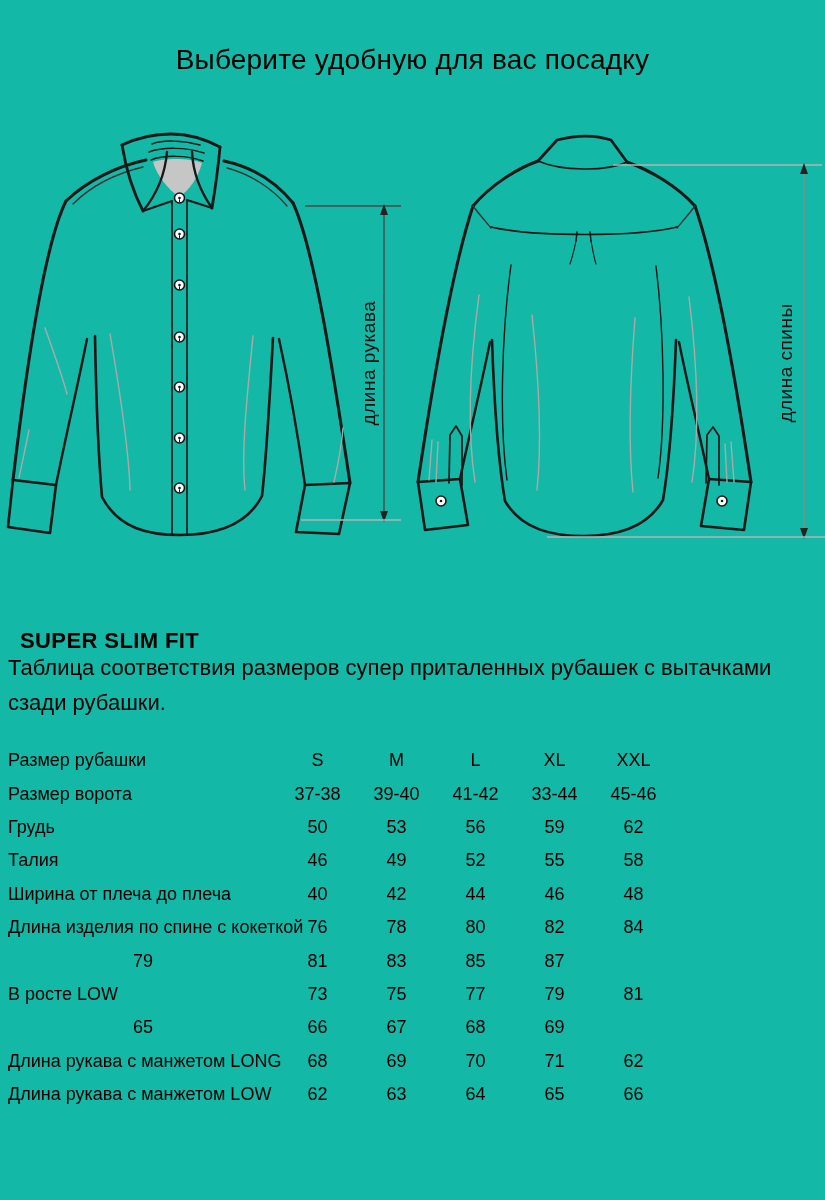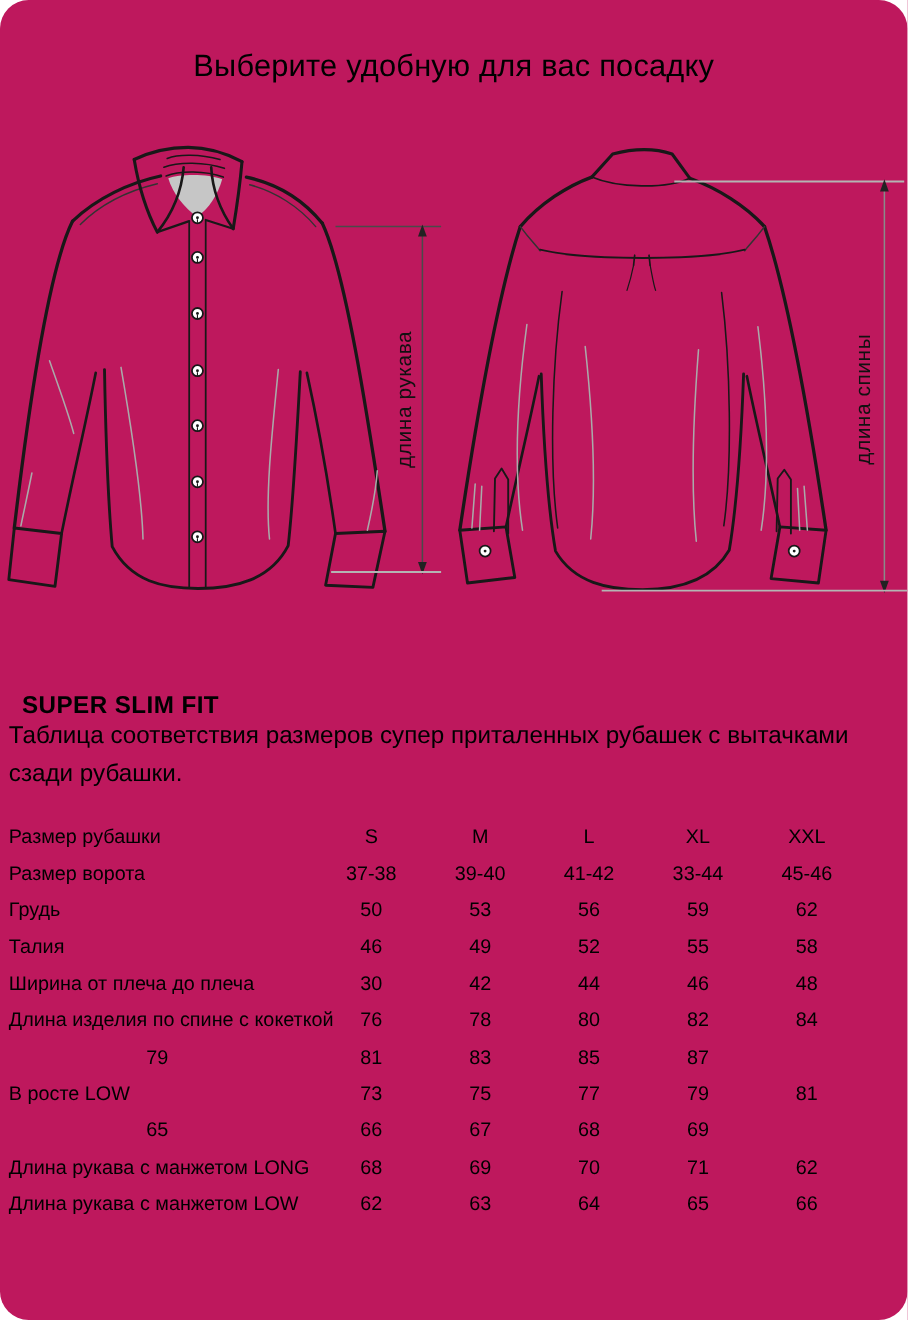--- a/index.html
+++ b/index.html
@@ -1,24 +1,23 @@
 <!DOCTYPE html>
 <html><head>
 <meta charset="utf-8">
 <style>
   html, body { margin: 0; padding: 0; background: #ffffff; }
   .page {
     position: relative;
     width: 825px;
     height: 1200px;
-    background: #be185d;
+    background: #14b8a6;
     font-family: "Liberation Sans", sans-serif;
     color: #000;
     overflow: hidden;
-    border-radius: 26px;
   }
   .title {
     position: absolute;
     top: 44px; left: 0;
     width: 100%;
     margin: 0;
     text-align: center;
     font-size: 28px;
     font-weight: 400;
     letter-spacing: 0.2px;
@@ -52,21 +51,20 @@
   .size-table {
     position: absolute;
     top: 744px; left: 8px;
     width: 700px;
   }
   .tr {
     display: grid;
     grid-template-columns: 270px 79px 79px 79px 79px 79px;
     height: 33.4px;
     align-items: center;
-    gap: 20px;
   }
   .tl { font-size: 18px; white-space: nowrap; }
   .td { font-size: 18px; text-align: center; }
 </style>
 </head>
 <body>
 
 <div class="page">
 
   <h1 class="title">Выберите удобную для вас посадку</h1>
@@ -238,21 +236,21 @@
     <div class="tr">
       <div class="tl">Талия</div>
       <div class="td">46</div>
       <div class="td">49</div>
       <div class="td">52</div>
       <div class="td">55</div>
       <div class="td">58</div>
     </div>
     <div class="tr">
       <div class="tl">Ширина от плеча до плеча</div>
-      <div class="td">30</div>
+      <div class="td">40</div>
       <div class="td">42</div>
       <div class="td">44</div>
       <div class="td">46</div>
       <div class="td">48</div>
     </div>
     <div class="tr">
       <div class="tl">Длина изделия по спине с кокеткой</div>
       <div class="td">76</div>
       <div class="td">78</div>
       <div class="td">80</div>

